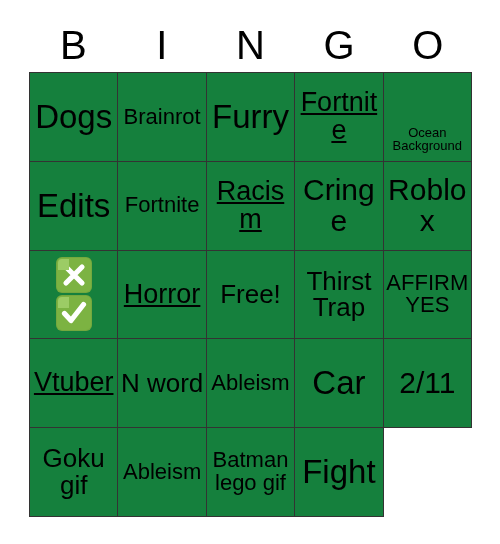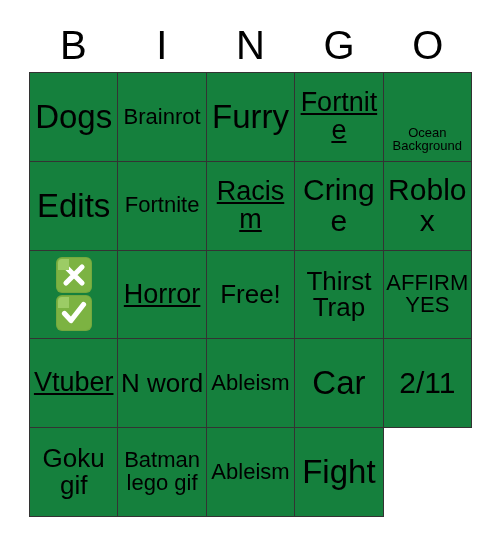--- a/index.html
+++ b/index.html
@@ -192,23 +192,23 @@
       <div class="cell sz-xxl">
         <span class="cell-text">Car</span>
       </div>
       <div class="cell sz-l">
         <span class="cell-text">2/11</span>
       </div>
       <div class="cell sz-xl">
         <span class="cell-text">Goku gif</span>
       </div>
       <div class="cell sz-s">
+        <span class="cell-text">Ableism</span>
+      </div>
+      <div class="cell sz-s">
         <span class="cell-text">Batman lego gif</span>
       </div>
-      <div class="cell sz-s">
-        <span class="cell-text">Ableism</span>
-      </div>
       <div class="cell sz-xxl">
         <span class="cell-text">Fight</span>
       </div>
     </div>
 
 </div>
 
 </body></html>

